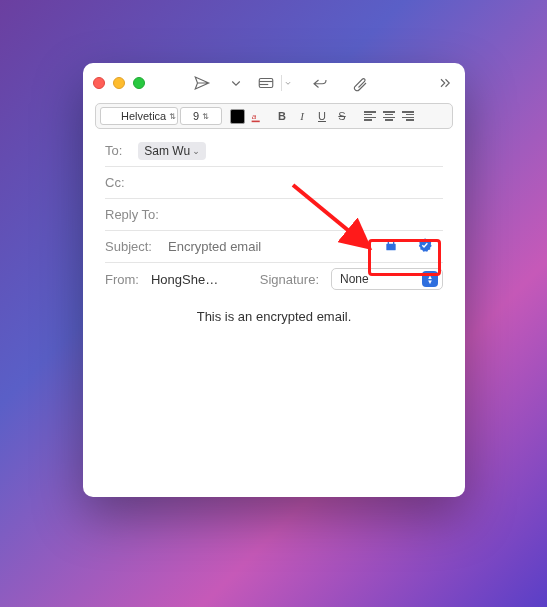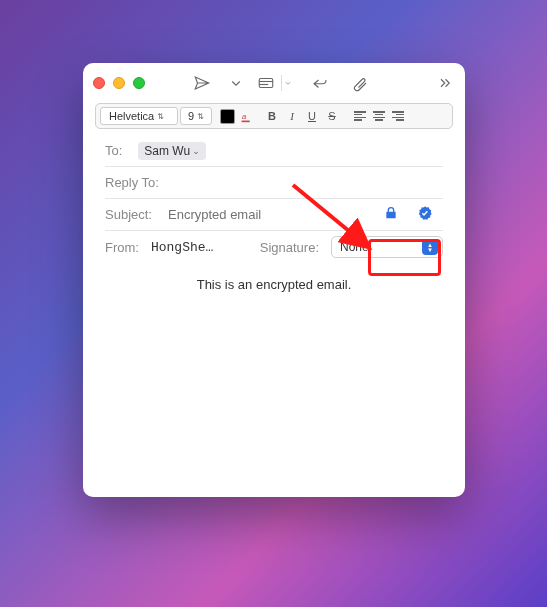--- a/index.html
+++ b/index.html
@@ -55,21 +55,21 @@
     padding:0 4px;
     gap:2px;
     font-size:11px;
   }
   .fb-select {
     height:18px;
     background:#fff;
     border:1px solid #ccc;
     border-radius:3px;
     display:flex; align-items:center;
-    padding:0 8px;
+    padding:0 20px;
     gap:3px;
     font-size:11px;
   }
   .fb-select.font { width:78px; }
   .fb-select.size { width:32px; justify-content:center;}
   .caret { font-size:8px; color:#666; }
   .swatch { width:15px; height:15px; background:#000; border:1px solid #999; border-radius:2px;}
   .fb-btn { width:18px; height:18px; display:flex; align-items:center; justify-content:center; color:#555; font-size:11px; border-radius:2px;}
   .fb-btn.b { font-weight:bold; }
   .fb-btn.i { font-style:italic; font-family:serif;}
@@ -107,21 +107,21 @@
     position:relative;
     display:flex; gap:18px; align-items:center;
     padding:6px 10px;
     margin-left:auto;
   }
   .icon-lock svg, .icon-seal svg { width:16px; height:16px; }
   .from-row { gap:12px; }
   .from-name {
     color:#333;
     max-width:70px;
-    white-space:nowrap; overflow:hidden;font-family:Liberation Mono, monospace;
+    white-space:nowrap; overflow:hidden;
   }
   .sig-select {
     background:#fff;
     border:0.5px solid #d0d0d0;
     border-radius:5px;
     height:22px;
     display:flex; align-items:center;
     padding:0 4px 0 8px;
     gap:6px;
     font-size:12px;
@@ -259,20 +259,23 @@
     </div>
   </div>
 
   <div class="headers">
     <div class="hrow">
       <span class="hlabel">To:</span>
       <span class="pill">
         <span>Sam Wu</span>
         <span class="chev">⌄</span>
       </span>
+    </div>
+    <div class="hrow">
+      <span class="hlabel">Cc:</span>
     </div>
     <div class="hrow">
       <span class="hlabel">Reply To:</span>
     </div>
     <div class="hrow">
       <span class="hlabel">Subject:</span>
       <span class="subject-val">Encrypted email</span>
       <div class="lock-badge">
         <span class="icon-lock">
           <svg viewBox="0 0 24 24">

